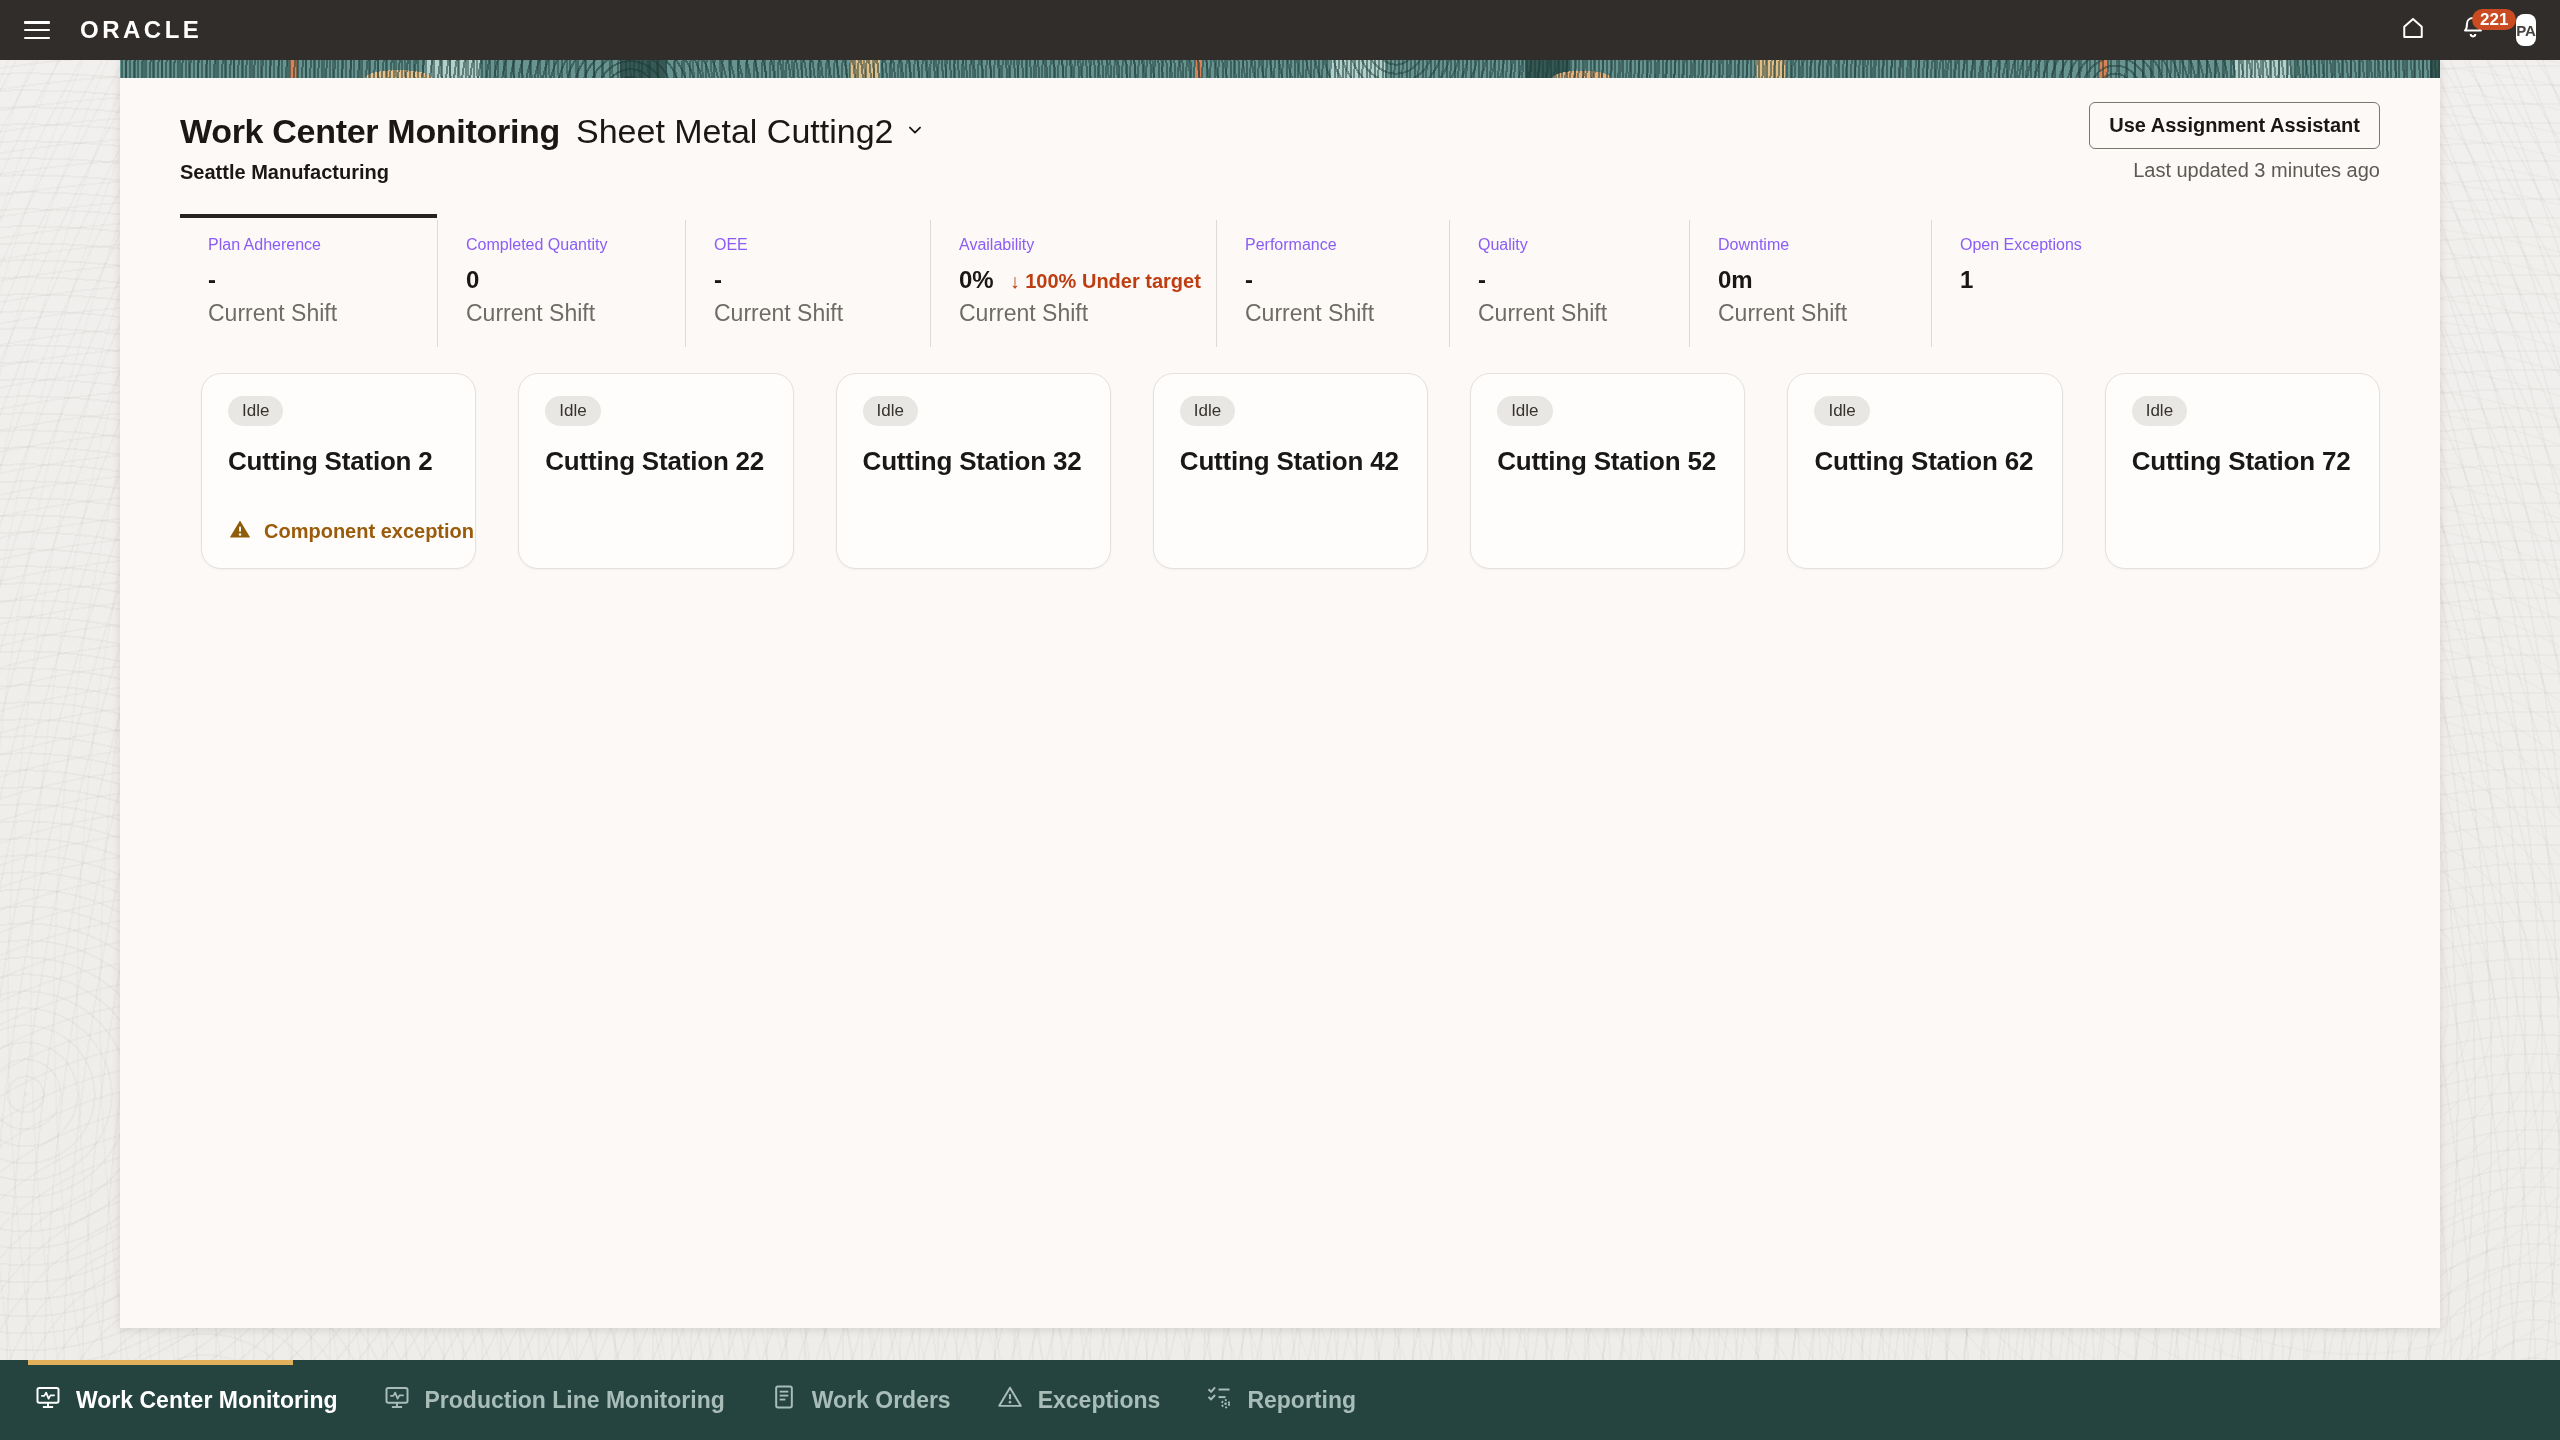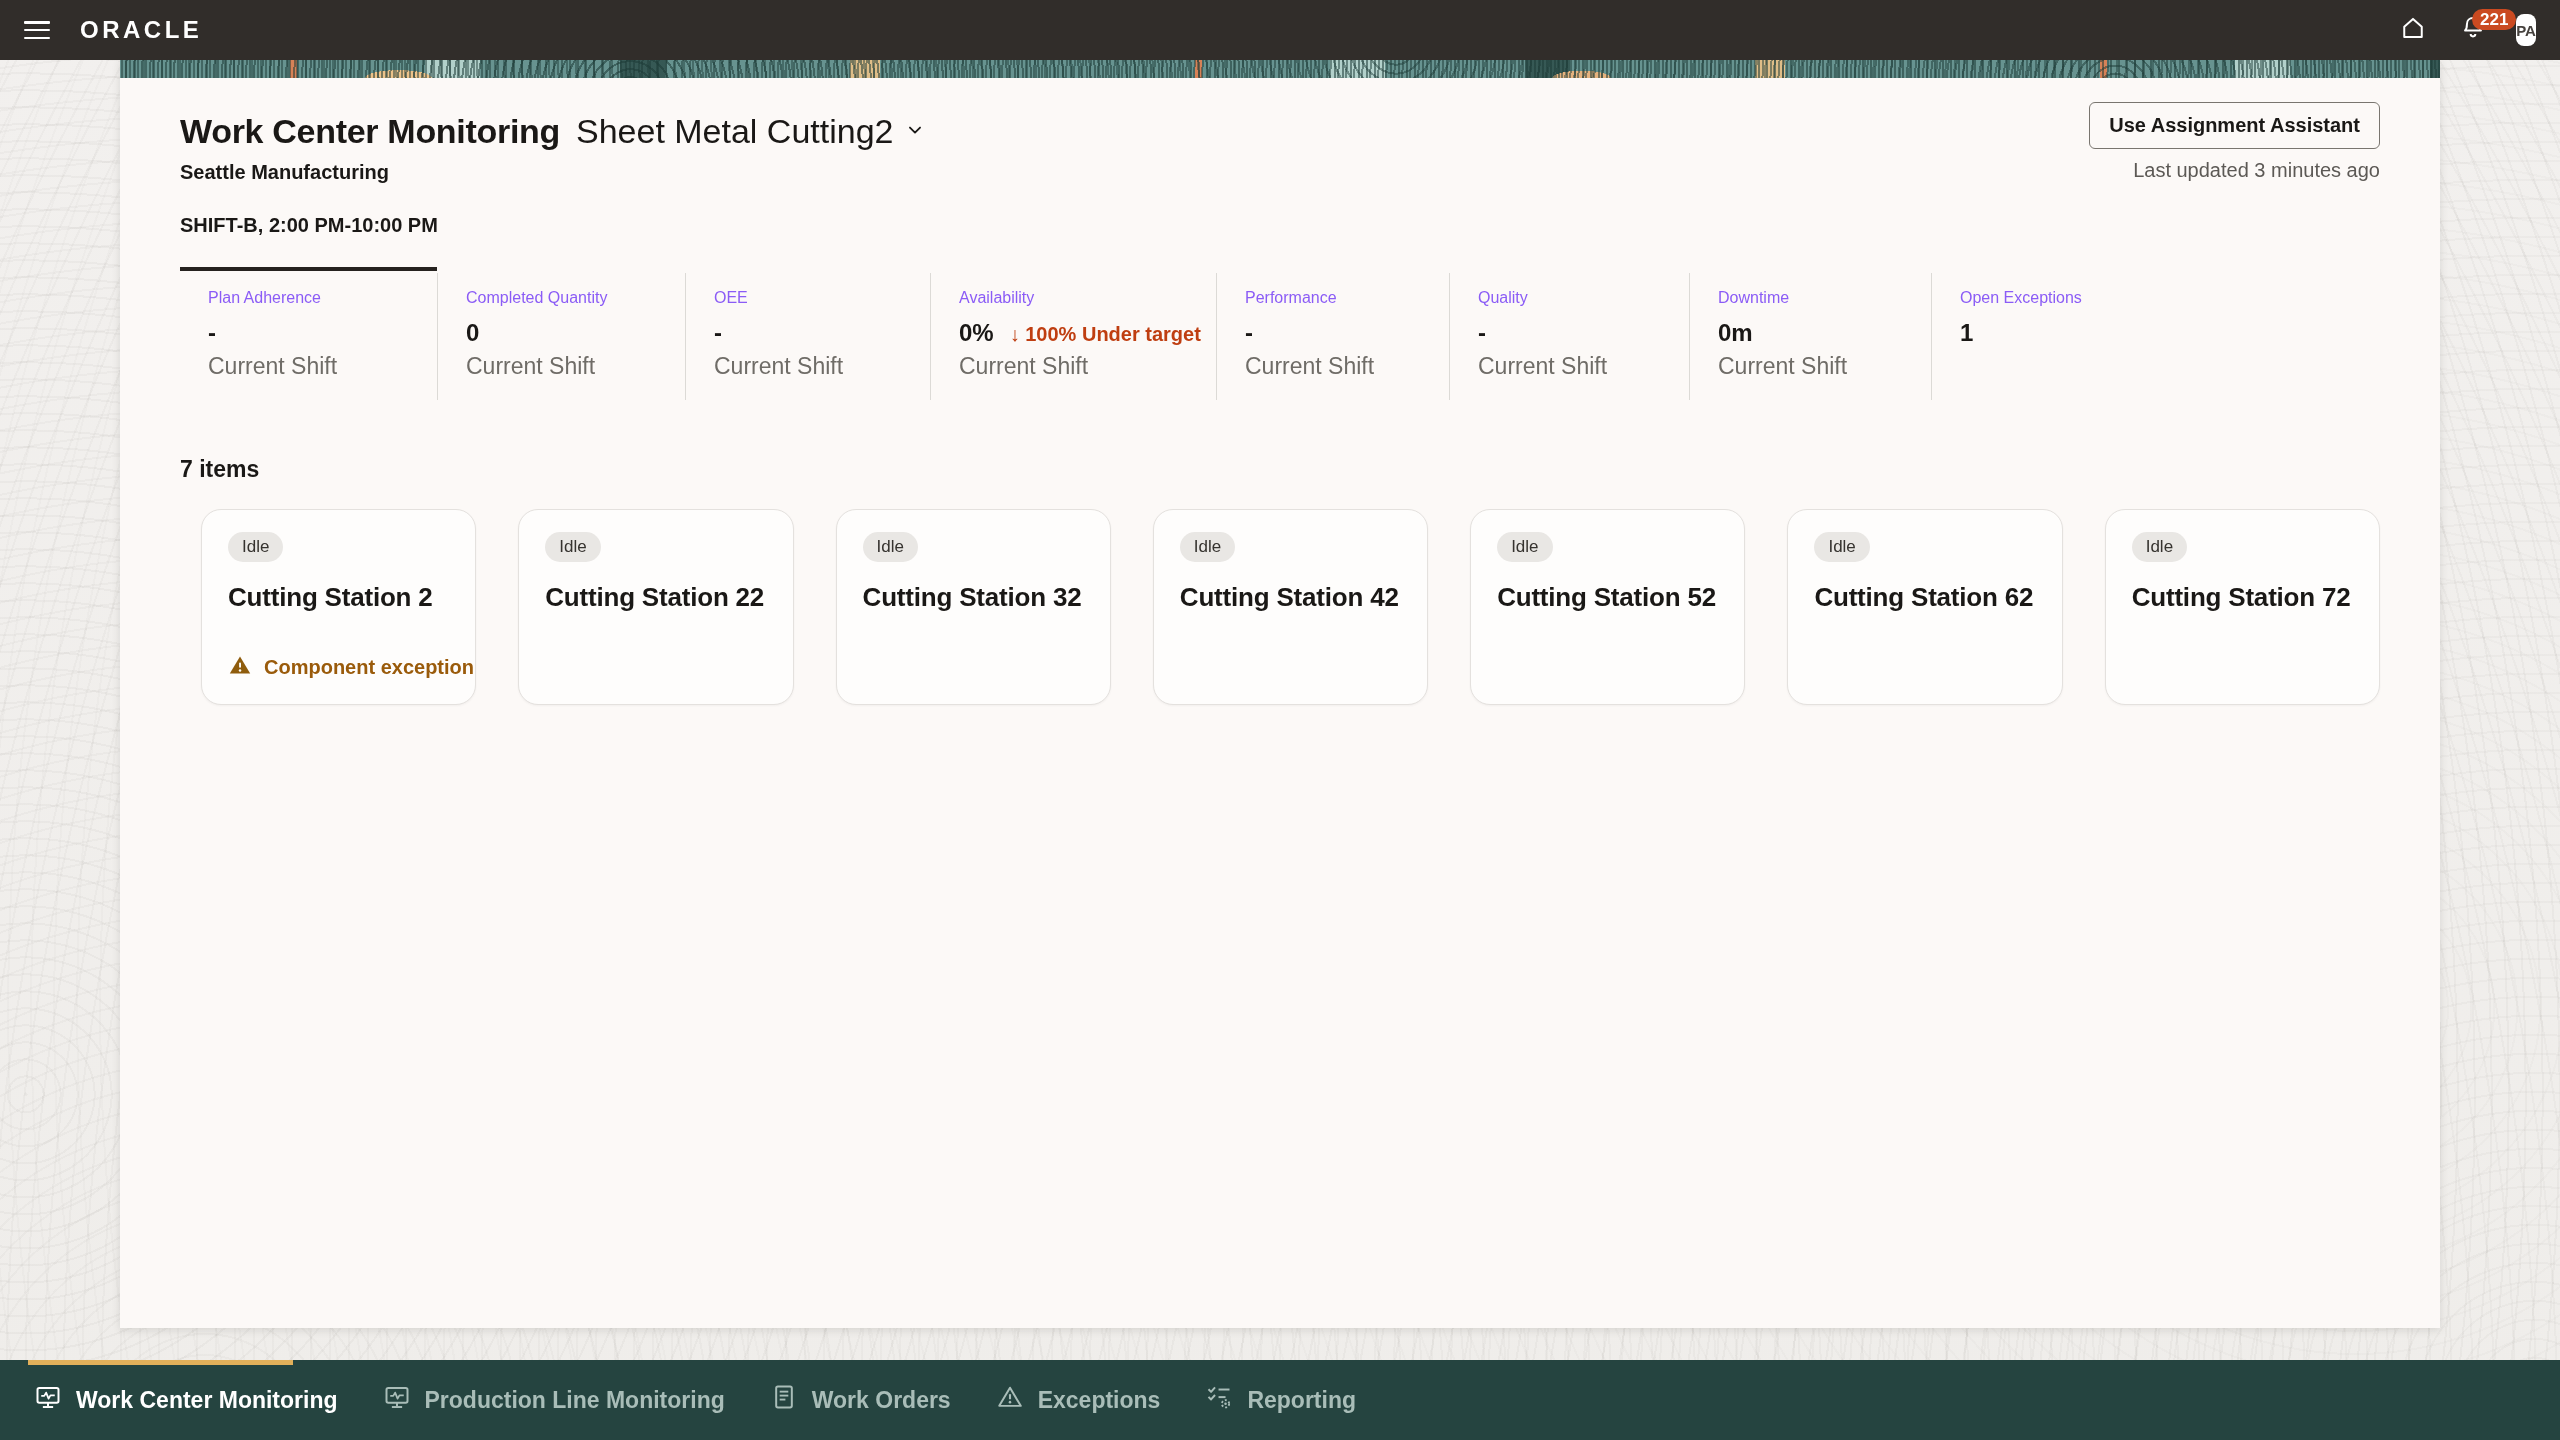--- a/index.html
+++ b/index.html
@@ -163,21 +163,20 @@
       <div class="context-selector">
         <span class="context-name">Sheet Metal Cutting2</span>
         <span>
           <svg width="22" height="22" viewBox="0 0 24 24">
               <path d="M6.5 9.3 L12 14.8 L17.5 9.3" fill="none" stroke="#1a1816" stroke-width="2" stroke-linecap="round" stroke-linejoin="round"></path>
             </svg>
         </span>
       </div>
     </div>
     <div class="org-line">Seattle Manufacturing</div>
-    <div class="shift-line">SHIFT-B, 2:00 PM-10:00 PM</div>
 
     <div class="header-right">
       <button class="assistant-btn">Use Assignment Assistant</button>
       <div class="last-updated">Last updated 3 minutes ago</div>
     </div>
 
     <div class="kpi-band">
       <div class="kpi-cell active" style="width:258px">
         <div class="kpi-label">Plan Adherence</div>
         <div class="kpi-value-row">
@@ -230,21 +229,20 @@
       </div>
       <div class="kpi-cell" style="flex:1">
         <div class="kpi-label">Open Exceptions</div>
         <div class="kpi-value-row">
             <span class="kpi-value">1</span>
           </div>
 
       </div>
     </div>
 
-    <div class="items-count">7 items</div>
 
     <div class="cards-row">
       <div class="station-card">
         <span class="status-pill">Idle</span>
         <div class="station-name">Cutting Station 2</div>
         <div class="exception-row">
           <span>
             <svg width="24" height="24" viewBox="0 0 24 24">
               <path d="M12 3.4 L22.2 20.6 H1.8 Z" fill="#8f5c0c"></path>
               <rect x="11.1" y="9.4" width="1.9" height="5.4" rx="0.95" fill="#fefdfc"></rect>

